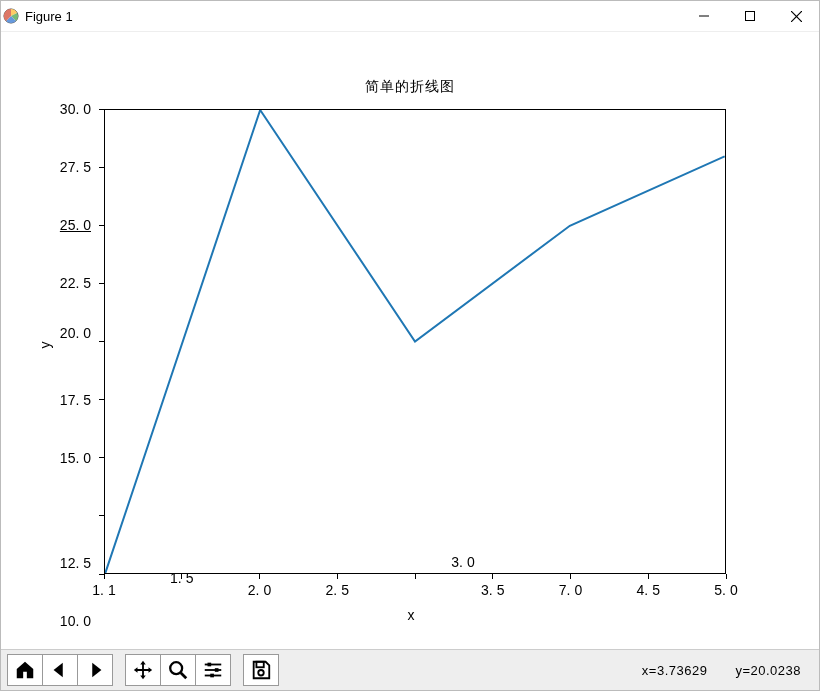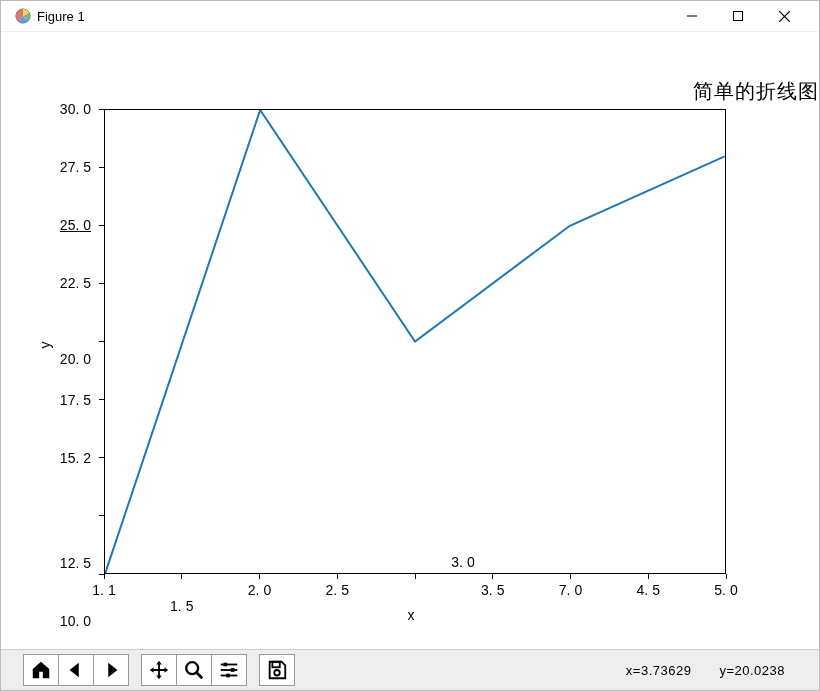--- a/index.html
+++ b/index.html
@@ -1,34 +1,34 @@
 <!DOCTYPE html>
 <html><head>
 <meta charset="utf-8">
 <style>
   html,body{margin:0;padding:0;font-family:Arial,"Microsoft YaHei",sans-serif;font-size:13px;color:#000;background:#f0f0f0}
   .window{width:820px;height:691px;background:#fff;box-sizing:border-box;display:flex;flex-direction:column;border:1px solid #bbb}
-  .titlebar{height:30px;background:#fff;display:flex;align-items:center;padding:0 12px;border-bottom:1px solid #eee}
+  .titlebar{height:30px;background:#fff;display:flex;align-items:center;padding:0 0;border-bottom:1px solid #eee}
   .titlebar .app-icon{width:16px;height:16px;margin:0 6px 0 2px;display:flex;align-items:center;justify-content:center}
   .titlebar .title{flex:0 0 auto;font-size:13px}
   .titlebar .spacer{flex:1}
   .winbtn{width:46px;height:30px;display:flex;align-items:center;justify-content:center}
   .winbtn svg{display:block}
   .canvas-area{flex:1;position:relative;background:#fff}
   .plot-wrap{position:absolute;left:0;right:0;top:0;bottom:0}
-  .plot-title{position:absolute;left:0;right:0;text-align:right;top:46px;font-size:20px;letter-spacing:1px}
+  .plot-title{position:absolute;left:0;right:0;text-align:center;top:46px;font-size:14px;letter-spacing:1px}
   .axes{position:absolute;border:1px solid #000;box-sizing:border-box}
   .ylabel{position:absolute;transform:rotate(-90deg);transform-origin:center;font-size:14px}
   .xlabel{position:absolute;font-size:14px}
   .tick{position:absolute;font-size:14px;white-space:nowrap}
   .tickx{transform:translateX(-50%)}
   .ticky{transform:translateY(-50%);text-align:center}
   .tickmark{position:absolute;background:#000}
   .line-svg{position:absolute;left:0;top:0;width:100%;height:100%}
-  .toolbar{height:40px;background:#eee;border-top:1px solid #ccc;display:flex;align-items:center;padding:0 22px;gap:2px}
+  .toolbar{height:40px;background:#eee;border-top:1px solid #ccc;display:flex;align-items:center;padding:0 6px;gap:2px}
   .tgroup{display:flex;border:1px solid #999;background:#fff}
   .tbtn{width:34px;height:30px;display:flex;align-items:center;justify-content:center;border-right:1px solid #999}
   .tbtn:last-child{border-right:none}
   .sep{width:8px}
   .coord{font-size:13px;margin-left:auto;margin-right:12px;letter-spacing:0.5px}
   .coord span.gap{display:inline-block;width:28px}
 </style>
 </head>
 <body>
 
@@ -70,45 +70,45 @@
       <div class="axes" id="axes" style="left: 103px; top: 77px; width: 622px; height: 465px;">
         <svg class="line-svg" id="linesvg" viewBox="0 0 622 465">
             <polyline points="0,465 155.5,0 311,232.5 466.5,116.25 622,46.5" fill="none" stroke="#1f77b4" stroke-width="2"></polyline>
           </svg>
       </div>
       <div class="ylabel" id="ylabel" style="left: 40px; top: 305px;">y</div>
       <div class="xlabel" id="xlabel" style="left: 410px; top: 575px; transform: translateX(-50%);">x</div>
       <div id="ticks">
           <div class="tick tickx" style="left: 103px; top: 550px;">1. 1</div>
           <div class="tickmark" style="left: 102.5px; top: 542px; width: 1px; height: 5px;"></div>
-          <div class="tick tickx" style="left: 180.75px; top: 566px;">1. 5</div>
+          <div class="tick tickx" style="left: 180.75px; top: 538px;">1. 5</div>
           <div class="tickmark" style="left: 180.25px; top: 542px; width: 1px; height: 5px;"></div>
           <div class="tick tickx" style="left: 258.5px; top: 550px;">2. 0</div>
           <div class="tickmark" style="left: 258px; top: 542px; width: 1px; height: 5px;"></div>
           <div class="tick tickx" style="left: 336.25px; top: 550px;">2. 5</div>
           <div class="tickmark" style="left: 335.75px; top: 542px; width: 1px; height: 5px;"></div>
           <div class="tick tickx" style="left: 414px; top: 522px; margin-left: 48px;">3. 0</div>
           <div class="tickmark" style="left: 413.5px; top: 542px; width: 1px; height: 5px;"></div>
           <div class="tick tickx" style="left: 491.75px; top: 550px; text-align: center;">3. 5</div>
           <div class="tickmark" style="left: 491.25px; top: 542px; width: 1px; height: 5px;"></div>
           <div class="tick tickx" style="left: 569.5px; top: 550px;">7. 0</div>
           <div class="tickmark" style="left: 569px; top: 542px; width: 1px; height: 5px;"></div>
           <div class="tick tickx" style="left: 647.25px; top: 550px;">4. 5</div>
           <div class="tickmark" style="left: 646.75px; top: 542px; width: 1px; height: 5px;"></div>
           <div class="tick tickx" style="left: 725px; top: 550px;">5. 0</div>
           <div class="tickmark" style="left: 724.5px; top: 542px; width: 1px; height: 5px;"></div>
           <div class="tick ticky" style="right: 728px; top: 542px; margin-top: 47px;">10. 0</div>
           <div class="tickmark" style="left: 98px; top: 541.5px; width: 5px; height: 1px;"></div>
           <div class="tick ticky" style="right: 728px; top: 483.875px; margin-top: 47px;">12. 5</div>
           <div class="tickmark" style="left: 98px; top: 483.375px; width: 5px; height: 1px;"></div>
-          <div class="tick ticky" style="right: 728px; top: 425.75px;">15. 2</div>
+          <div class="tick ticky" style="right: 728px; top: 425.75px;">15. 0</div>
           <div class="tickmark" style="left: 98px; top: 425.25px; width: 5px; height: 1px;"></div>
           <div class="tick ticky" style="right: 728px; top: 367.625px; margin-left: 32px;">17. 5</div>
           <div class="tickmark" style="left: 98px; top: 367.125px; width: 5px; height: 1px;"></div>
-          <div class="tick ticky" style="right: 728px; top: 327px;">20. 0</div>
+          <div class="tick ticky" style="right: 728px; top: 301px;">20. 0</div>
           <div class="tickmark" style="left: 98px; top: 309px; width: 5px; height: 1px;"></div>
           <div class="tick ticky" style="right: 728px; top: 251.375px;">22. 5</div>
           <div class="tickmark" style="left: 98px; top: 250.875px; width: 5px; height: 1px;"></div>
           <div class="tick ticky" style="right: 728px; top: 193.25px; text-decoration: underline;">25. 0</div>
           <div class="tickmark" style="left: 98px; top: 192.75px; width: 5px; height: 1px;"></div>
           <div class="tick ticky" style="right: 728px; top: 135.125px;">27. 5</div>
           <div class="tickmark" style="left: 98px; top: 134.625px; width: 5px; height: 1px;"></div>
           <div class="tick ticky" style="right: 728px; top: 77px;">30. 0</div>
           <div class="tickmark" style="left: 98px; top: 76.5px; width: 5px; height: 1px;"></div>
         </div>

